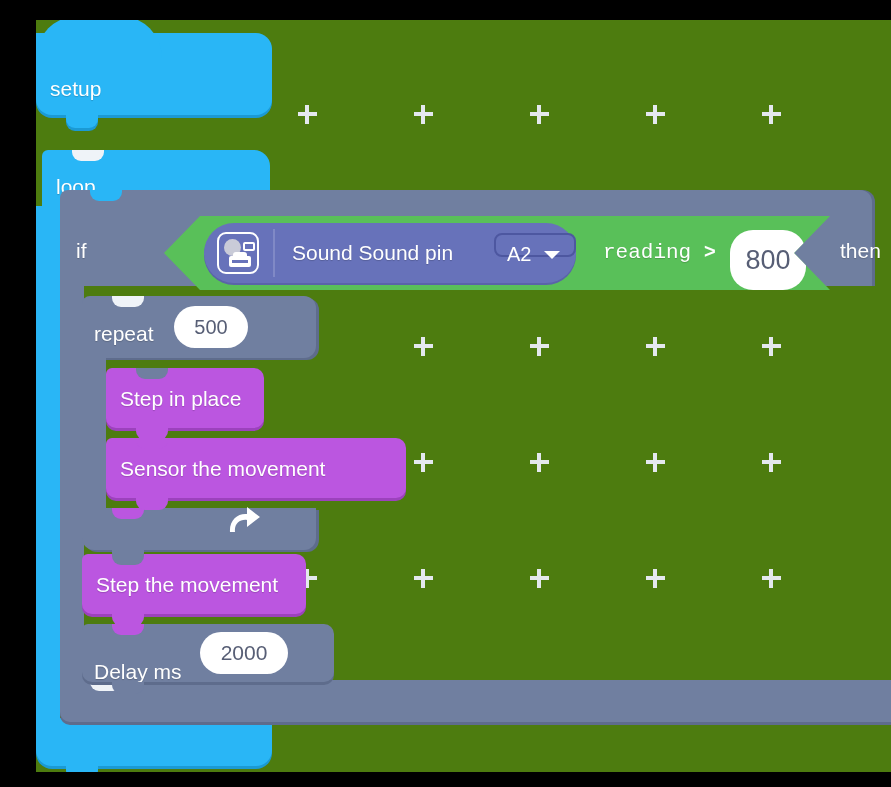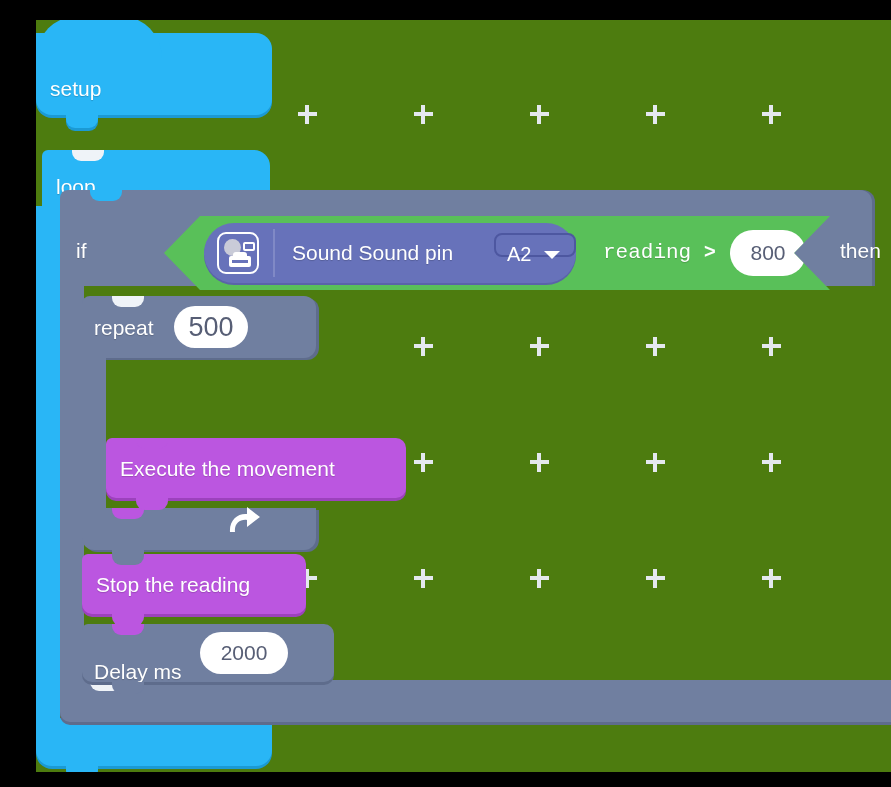--- a/index.html
+++ b/index.html
@@ -113,25 +113,25 @@
     left:128px; top:196px; width:666px; height:74px;
     background:#59c059;
     clip-path:polygon(36px 0, 100% 0, 100% 0, calc(100% - 36px) 50%, 100% 100%, 36px 100%, 0 50%);
   }
   #cmp-gt{
     position:absolute; left:540px; top:24px;
     color:#ffffff; font-size:20px; font-weight:bold;
   }
   #cmp-val{
     position:absolute; left:566px; top:14px;
-    width:76px; height:46px;
+    width:76px; height:60px;
     background:#ffffff;
     border-radius:23px;
     display:flex; align-items:center; justify-content:center;
-    color:#575e75; font-size:21px;
+    color:#575e75; font-size:27px;
   }
 
   
   #sensor{
     left:168px; top:203px; width:372px; height:60px;
     background:#6772ba;
     border-radius:30px;
     box-shadow:0 2px 0 #5a64a8;
   }
   #sensor-icon{
@@ -195,28 +195,28 @@
   }
   #sensor-reading{ position:absolute; left:399px; top:19px;font-family:Liberation Mono, monospace; }
 
   
   #rep-top{
     left:46px; top:276px; width:234px; height:62px;
     background:#707fa0;
     border-radius:8px 12px 12px 0;
     box-shadow:3px 2px 0 #5e6c8c;
   }
-  #rep-label{ position:absolute; left:12px; top:21px; }
+  #rep-label{ position:absolute; left:12px; top:27px; }
   #rep-val{
     position:absolute; left:92px; top:10px;
     width:74px; height:42px;
     background:#ffffff;
     border-radius:21px;
     display:flex; align-items:center; justify-content:center;
-    color:#575e75; font-size:27px;
+    color:#575e75; font-size:20px;
   }
   #rep-arm{
     left:46px; top:338px; width:24px; height:150px;
     background:#707fa0;
   }
   #rep-bottom{
     left:46px; top:488px; width:234px; height:42px;
     background:#707fa0;
     border-radius:0 0 12px 12px;
     box-shadow:3px 2px 0 #5e6c8c;
@@ -391,30 +391,35 @@
   </div>
   <div class="blk" id="rep-arm"></div>
   <div class="blk" id="rep-bottom">
     <div class="snotch" style="left:30px; top:0px; background:#bb56e0;"></div>
     <div class="sbump" style="left:30px; top:42px;"></div>
   </div>
   <svg id="rep-loop-icon" viewBox="0 0 38 34">
     <path d="M4 29 C3 17 12 10 21 11 L21 4 L34 14 L21 24 L21 17 C14 16 8 21 9 29 Z" fill="#ffffff"></path>
   </svg>
 
+  <div class="blk purple" id="step-place">
+    <div class="snotch" style="left:30px; top:0px; background:#707fa0;"></div>
+    <span class="lbl">Step in place</span>
+    <div class="pbump" style="left:30px; top:60px;"></div>
+  </div>
 
   <div class="blk purple" id="exec-move">
     <div class="snotch" style="left:30px; top:0px; background:#bb56e0;"></div>
-    <span class="lbl">Execute the movement</span>
+    <span class="lbl">Sensor the movement</span>
     <div class="pbump" style="left:30px; top:60px;"></div>
   </div>
 
   <div class="blk purple" id="stop-move">
     <div class="snotch" style="left:30px; top:0px; background:#707fa0;"></div>
-    <span class="lbl">Stop the reading</span>
+    <span class="lbl">Step the movement</span>
     <div class="pbump" style="left:30px; top:60px;"></div>
   </div>
 
   <div class="blk" id="delay">
     <div class="snotch" style="left:30px; top:0px; background:#bb56e0;"></div>
     <span class="lbl" id="delay-label">Delay ms</span>
     <div id="delay-val">2000</div>
     <div class="sbump" style="left:30px; top:58px;"></div>
   </div>
 

